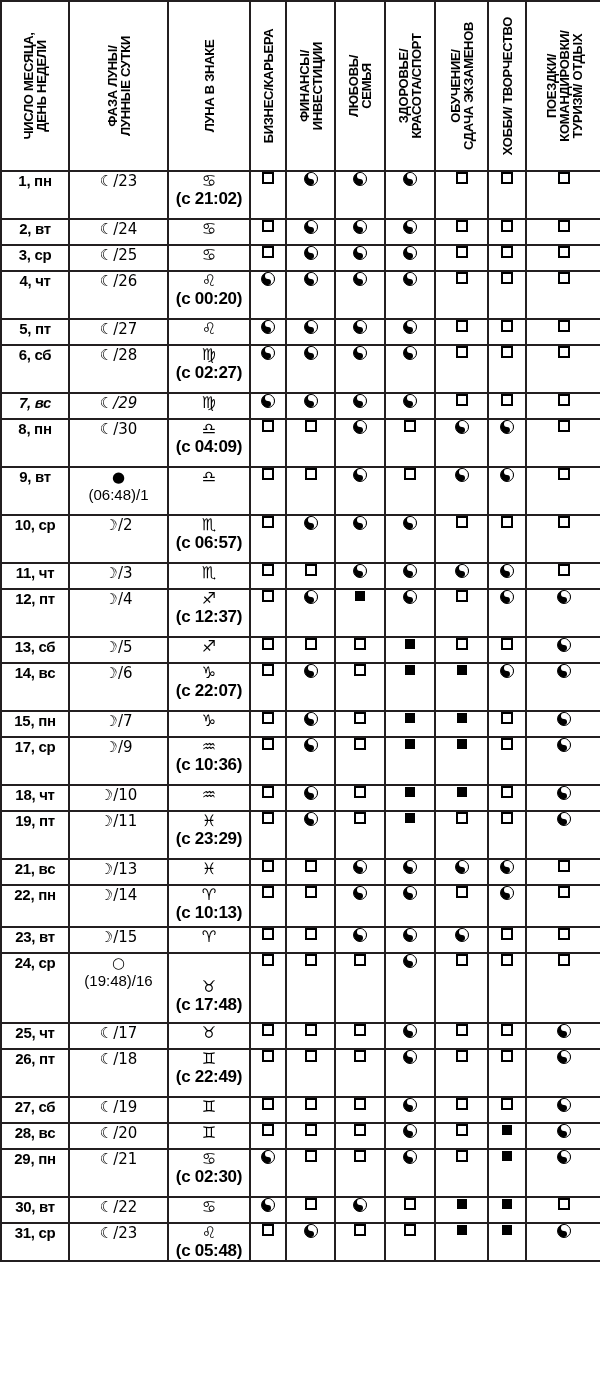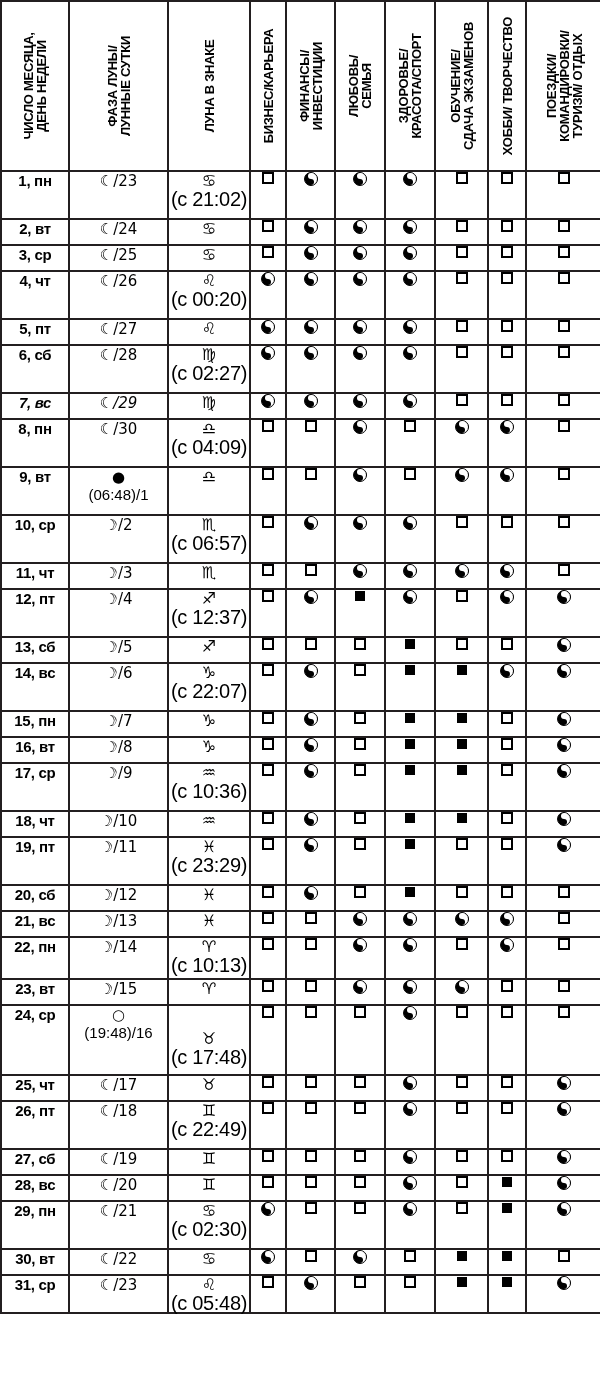--- a/index.html
+++ b/index.html
@@ -6,21 +6,21 @@
   body { width:600px; height:1374px; overflow:hidden; font-family:"Liberation Sans", sans-serif; color:#000; }
   table.cal { border-collapse:collapse; table-layout:fixed; width:600px; }
   table.cal td, table.cal th { border:2px solid #231f20; padding:0; vertical-align:top; text-align:center; }
   thead th { height:168px; vertical-align:middle; position:relative; }
   .vh { position:absolute; left:50%; top:50%; transform:translate(-50%,-50%) rotate(-90deg); white-space:nowrap;
         font-family:"Liberation Sans", sans-serif; font-weight:bold; font-size:13px; line-height:13px; letter-spacing:-0.3px; transform-origin:center; }
   .vh span { display:block; }
   td.day { text-align:center; font-weight:bold; font-size:15px; padding-top:4px; letter-spacing:-0.3px; }
   td.phase { font-size:15px; padding-top:4px; }
   td.sign { font-size:15px; padding-top:3px; line-height:18px; }
-  td.sign .time { display:block; font-size:20px; letter-spacing:-0.3px; }
+  td.sign .time { display:block; font-size:17px; letter-spacing:-0.3px;font-weight:bold; }
   td.mk { padding-top:5px; }
   .m { display:inline-block; width:12px; height:12px; box-sizing:border-box; vertical-align:top; }
   .m.empty { border:2px solid #000; background:#fff; }
   .m.full { width:10px; height:10px; margin-top:1px; background:#000; }
   .m.yy { width:14px; height:14px; border-radius:50%; border:1px solid #000; background:linear-gradient(90deg,#000 50%,#fff 50%); position:relative; }
   .m.yy::before { content:""; position:absolute; left:3px; top:0; width:6px; height:6px; border-radius:50%; background:#fff; }
   .m.yy::after { content:""; position:absolute; left:3px; top:6px; width:6px; height:6px; border-radius:50%; background:#000; }
   .zs { font-family:"DejaVu Sans", sans-serif; font-size:16px; }
   .ph-sym { font-family:"DejaVu Sans", sans-serif; font-size:15px; }
 </style>
@@ -276,32 +276,20 @@
         <td class="phase"><span class="ph-sym">☽/7</span></td>
         <td class="sign"><span class="zs">♑</span></td>
         <td class="mk"><span class="m empty"></span></td>
         <td class="mk"><span class="m yy"></span></td>
         <td class="mk"><span class="m empty"></span></td>
         <td class="mk"><span class="m full"></span></td>
         <td class="mk"><span class="m full"></span></td>
         <td class="mk"><span class="m empty"></span></td>
         <td class="mk"><span class="m yy"></span></td>
       </tr>
-      <tr style="height: 26px;">
-        <td class="day">16, вт</td>
-        <td class="phase"><span class="ph-sym">☽/8</span></td>
-        <td class="sign"><span class="zs">♑</span></td>
-        <td class="mk"><span class="m empty"></span></td>
-        <td class="mk"><span class="m yy"></span></td>
-        <td class="mk"><span class="m empty"></span></td>
-        <td class="mk"><span class="m full"></span></td>
-        <td class="mk"><span class="m full"></span></td>
-        <td class="mk"><span class="m empty"></span></td>
-        <td class="mk"><span class="m yy"></span></td>
-      </tr>
       <tr style="height: 48px;">
         <td class="day">17, ср</td>
         <td class="phase"><span class="ph-sym">☽/9</span></td>
         <td class="sign"><span class="zs">♒</span><span class="time">(с 10:36)</span></td>
         <td class="mk"><span class="m empty"></span></td>
         <td class="mk"><span class="m yy"></span></td>
         <td class="mk"><span class="m empty"></span></td>
         <td class="mk"><span class="m full"></span></td>
         <td class="mk"><span class="m full"></span></td>
         <td class="mk"><span class="m empty"></span></td>
@@ -325,32 +313,20 @@
         <td class="sign"><span class="zs">♓</span><span class="time">(с 23:29)</span></td>
         <td class="mk"><span class="m empty"></span></td>
         <td class="mk"><span class="m yy"></span></td>
         <td class="mk"><span class="m empty"></span></td>
         <td class="mk"><span class="m full"></span></td>
         <td class="mk"><span class="m empty"></span></td>
         <td class="mk"><span class="m empty"></span></td>
         <td class="mk"><span class="m yy"></span></td>
       </tr>
       <tr style="height: 26px;">
-        <td class="day">20, сб</td>
-        <td class="phase"><span class="ph-sym">☽/12</span></td>
-        <td class="sign"><span class="zs">♓</span></td>
-        <td class="mk"><span class="m empty"></span></td>
-        <td class="mk"><span class="m yy"></span></td>
-        <td class="mk"><span class="m empty"></span></td>
-        <td class="mk"><span class="m full"></span></td>
-        <td class="mk"><span class="m empty"></span></td>
-        <td class="mk"><span class="m empty"></span></td>
-        <td class="mk"><span class="m empty"></span></td>
-      </tr>
-      <tr style="height: 26px;">
         <td class="day">21, вс</td>
         <td class="phase"><span class="ph-sym">☽/13</span></td>
         <td class="sign"><span class="zs">♓</span></td>
         <td class="mk"><span class="m empty"></span></td>
         <td class="mk"><span class="m empty"></span></td>
         <td class="mk"><span class="m yy"></span></td>
         <td class="mk"><span class="m yy"></span></td>
         <td class="mk"><span class="m yy"></span></td>
         <td class="mk"><span class="m yy"></span></td>
         <td class="mk"><span class="m empty"></span></td>

